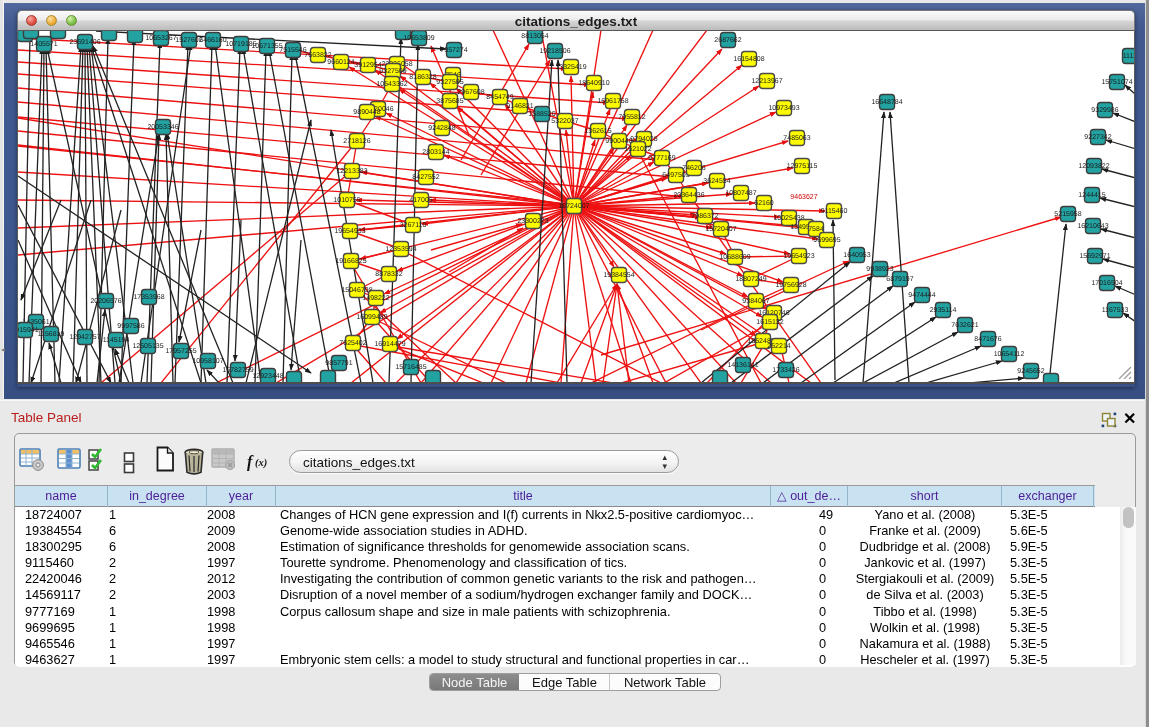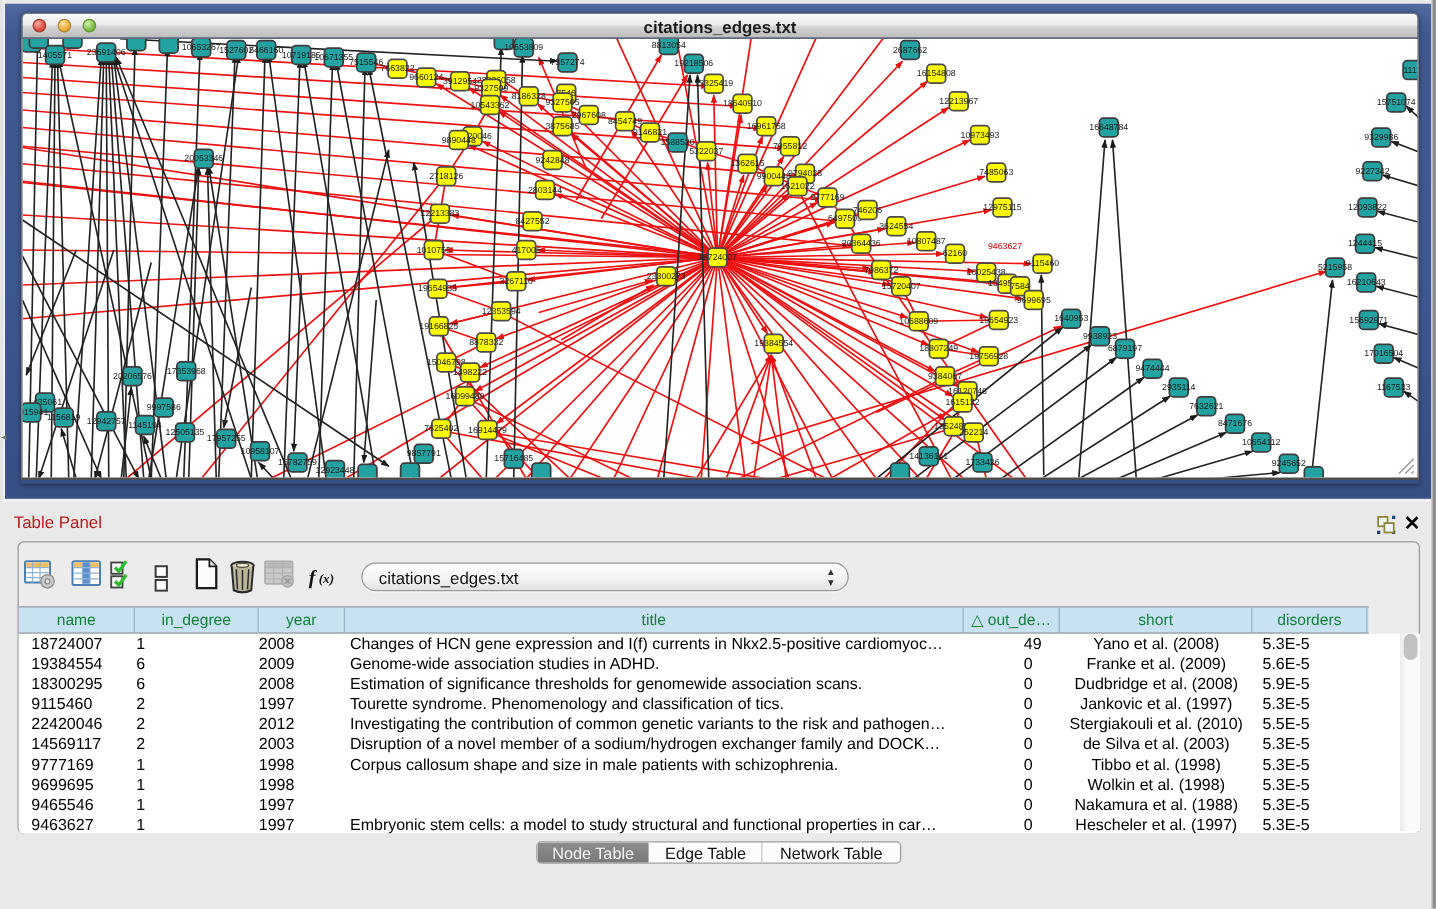--- a/index.html
+++ b/index.html
@@ -20,21 +20,21 @@
 #tptitle{position:absolute;left:11px;top:9px;font-size:13.5px;color:#b91c1c}
 #tpfloat{position:absolute;left:1101px;top:11px}
 #tpx{position:absolute;left:1123px;top:8px;font-size:16px;font-weight:bold;color:#000}
 #panel{position:absolute;left:14px;top:433px;width:1122px;height:234px;background:#ececec;border:1px solid #9b9b9b;border-radius:5px}
 #toolbar{position:absolute;left:0;top:0;width:100%;height:50px}
 .ti{position:absolute;top:12px}
 #dd{position:absolute;left:274px;top:16px;width:390px;height:23px;border:1px solid #9a9a9a;border-radius:12px;background:linear-gradient(180deg,#fff,#f2f2f2 60%,#e2e2e2);box-shadow:0 1px 1px rgba(255,255,255,.8)}
 #ddtext{position:absolute;left:13px;top:4px;font-size:13.5px;color:#111}
 #ddarr{position:absolute;right:11px;top:2px;font-size:9px;line-height:9px;color:#333;text-align:center}
 #thead{position:absolute;left:0px;top:51px;width:1080px;height:22px;background:#c9e2f2;border-top:1px solid #9a9a9a;border-bottom:1px solid #8a8a8a}
-.hc{position:absolute;top:0;height:22px;border-right:1px solid #94b4c9;font-size:12.5px;color:#15803d;text-align:center;line-height:21px}
+.hc{position:absolute;top:0;height:22px;border-right:1px solid #94b4c9;font-size:12.5px;color:#4c1d95;text-align:center;line-height:21px}
 #tbody{position:absolute;left:0;top:73px;width:1120px;height:160px;background:#fff;overflow:hidden;border-radius:0 0 4px 4px}
 .trow{position:absolute;left:0;width:1080px;height:16px;font-size:12.8px;color:#000}
 .c{position:absolute;top:0;white-space:nowrap;overflow:hidden;line-height:16px}
 .cn{left:10px;width:85px}.ci{left:94px;width:95px}.cy{left:192px;width:70px}
 .ct{left:265px;width:492px}.co{left:804px;width:72px}
 .cs{left:833px;width:154px;text-align:center}.cp{left:995px;width:90px}
 #vsb{position:absolute;left:1105px;top:73px;width:16px;height:158px;background:linear-gradient(90deg,#ececec,#fafafa 40%,#fafafa)}
 #vsbt{position:absolute;left:2.5px;top:0px;width:11px;height:21px;border-radius:6px;background:#c2c2c2}
 #tabs{position:absolute;left:429px;top:673px;height:18px;display:flex;border:1px solid #9e9e9e;border-radius:4px;overflow:hidden;background:#fcfcfc;font-size:13px}
 .tab{height:18px;line-height:17px;text-align:center;color:#111}
@@ -645,21 +645,21 @@
           <span id="ddarr">▴<br>▾</span>
         </div>
   </div>
   <div id="thead">
     <span class="hc" style="left:0;width:93px">name</span>
     <span class="hc" style="left:93px;width:99px">in_degree</span>
     <span class="hc" style="left:192px;width:69px">year</span>
     <span class="hc" style="left:261px;width:495px">title</span>
     <span class="hc" style="left:756px;width:77px">△ out_de…</span>
     <span class="hc" style="left:833px;width:154px">short</span>
-    <span class="hc" style="left:987px;width:92px">disorders</span>
+    <span class="hc" style="left:987px;width:92px">exchanger</span>
   </div>
   <div id="tbody">
   <div class="trow" style="top:0px">
 <span class="c cn">18724007</span>
           <span class="c ci">1</span>
           <span class="c cy">2008</span>
           <span class="c ct">Changes of HCN gene expression and I(f) currents in Nkx2.5-positive cardiomyoc…</span>
           <span class="c co">49</span>
           <span class="c cs">Yano et al. (2008)</span>
           <span class="c cp">5.3E-5</span>
@@ -690,21 +690,21 @@
           <span class="c co">0</span>
           <span class="c cs">Jankovic et al. (1997)</span>
           <span class="c cp">5.3E-5</span>
         </div>
         <div class="trow" style="top:64px">
 <span class="c cn">22420046</span>
           <span class="c ci">2</span>
           <span class="c cy">2012</span>
           <span class="c ct">Investigating the contribution of common genetic variants to the risk and pathogen…</span>
           <span class="c co">0</span>
-          <span class="c cs">Stergiakouli et al. (2010)</span>
+          <span class="c cs">Stergiakouli et al. (2009)</span>
           <span class="c cp">5.5E-5</span>
         </div>
         <div class="trow" style="top:80px">
 <span class="c cn">14569117</span>
           <span class="c ci">2</span>
           <span class="c cy">2003</span>
           <span class="c ct">Disruption of a novel member of a sodium/hydrogen exchanger family and DOCK…</span>
           <span class="c co">0</span>
           <span class="c cs">de Silva et al. (2003)</span>
           <span class="c cp">5.3E-5</span>

